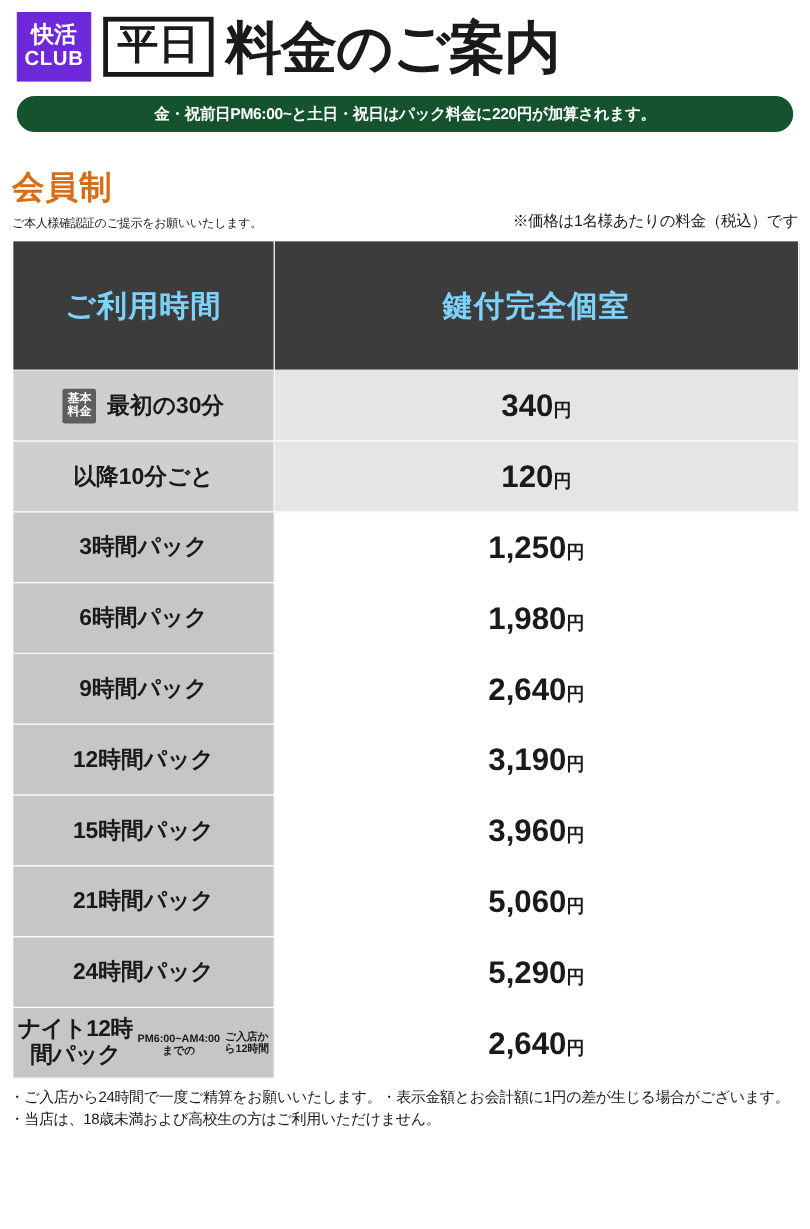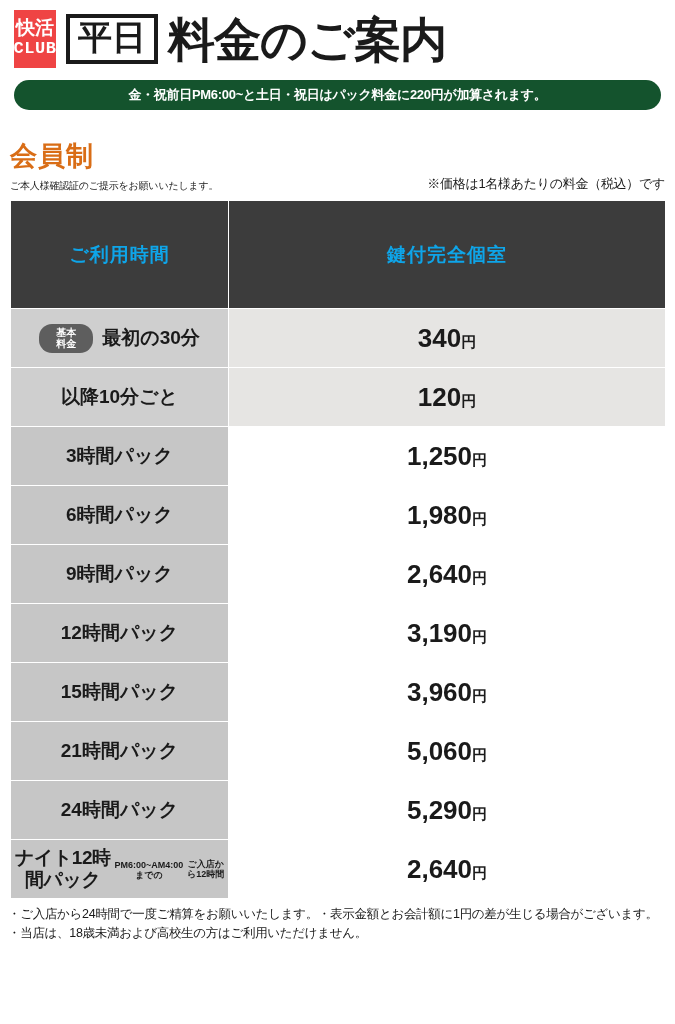--- a/index.html
+++ b/index.html
@@ -18,31 +18,30 @@
   }
 
   
   .header {
     padding: 10px 14px 0 14px;
     display: flex;
     align-items: center;
     gap: 10px;
   }
   .logo {
-    width: 42px;
+    width: 62px;
     height: 58px;
-    background: #ef4444;
+    background: #6d28d9;
     color: #fff;
     display: flex;
     flex-direction: column;
     align-items: center;
     justify-content: center;
     line-height: 1.05;
     flex: none;
-    font-family: Liberation Mono, monospace;
   }
   .logo .l1 { font-size: 19px; font-weight: bold; letter-spacing: 0px; }
   .logo .l2 { font-size: 17px; font-weight: bold; letter-spacing: 0.5px; }
 
   .weekday-box {
     border: 4px solid #1a1a1a;
     padding: 2px 8px 4px 8px;
     font-size: 34px;
     font-weight: bold;
     color: #1a1a1a;
@@ -97,22 +96,22 @@
     margin: 7px 10px 0 10px;
     width: 655px;
     border-collapse: collapse;
     table-layout: fixed;
   }
   table.price th, table.price td {
     border: 1px solid #ffffff;
   }
   .th-time, .th-room {
     background: #3c3c3c;
-    color: #0ea5e9;
-    font-size: 19px;
+    color: #7dd3fc;
+    font-size: 25px;
     font-weight: bold;
     height: 108px;
     text-align: center;
     vertical-align: middle;
     letter-spacing: 1px;
     font-family: Liberation Mono, monospace;
   }
   col.c1 { width: 218px; }
   col.c2 { width: 437px; }
 
@@ -145,23 +144,23 @@
     align-items: center;
     justify-content: center;
     gap: 9px;
   }
   .badge {
     background: #5e5e5e;
     color: #fff;
     font-size: 10px;
     font-weight: bold;
     line-height: 1.15;
-    padding: 3px 17px;
+    padding: 3px 4px;
     text-align: center;
-    border-radius: 13px;
+    border-radius: 2px;
     flex: none;
   }
   .first-text { font-size: 19px; font-weight: bold; }
 
   
   .night-cell {
     display: flex;
     flex-direction: row;
     align-items: center;
     justify-content: center;

